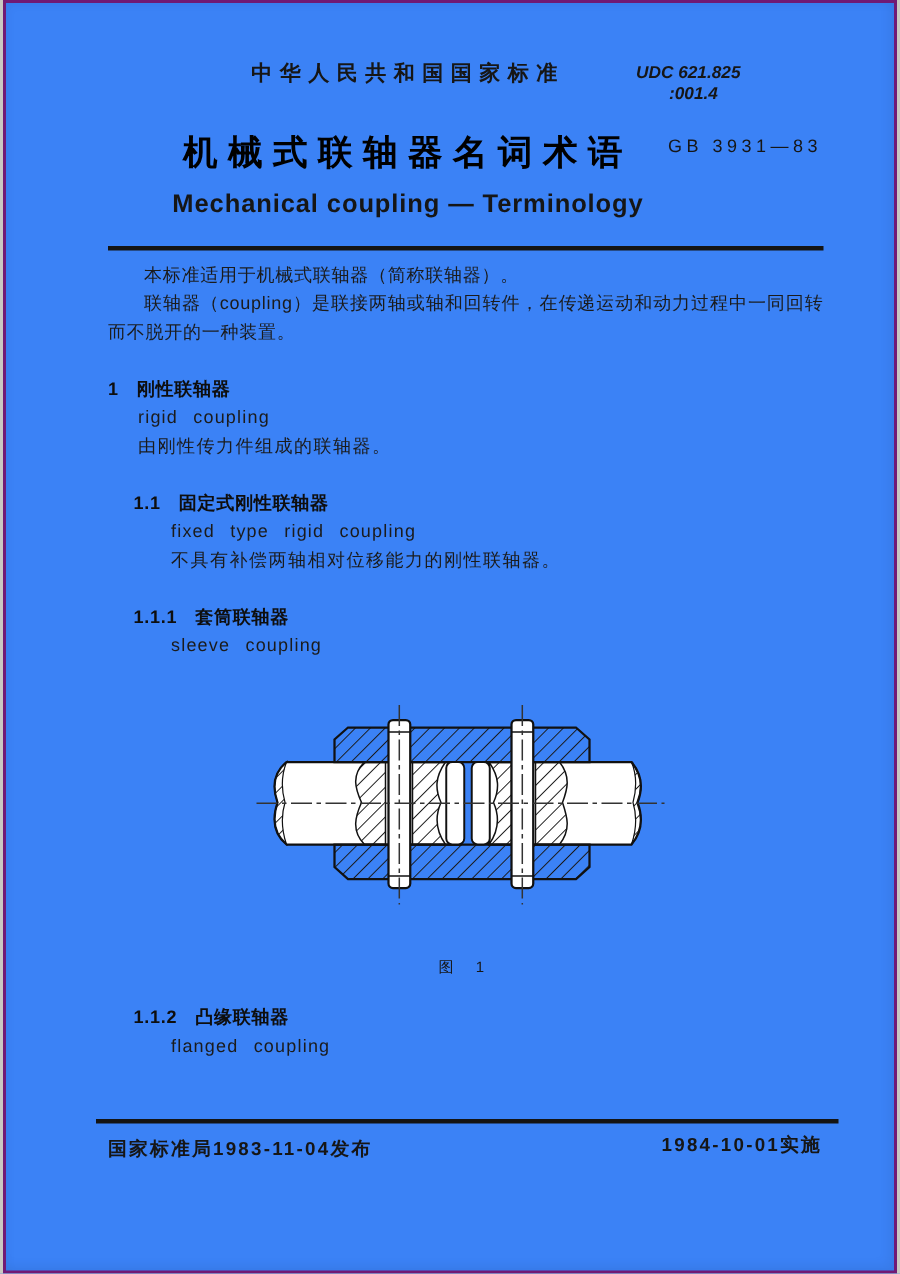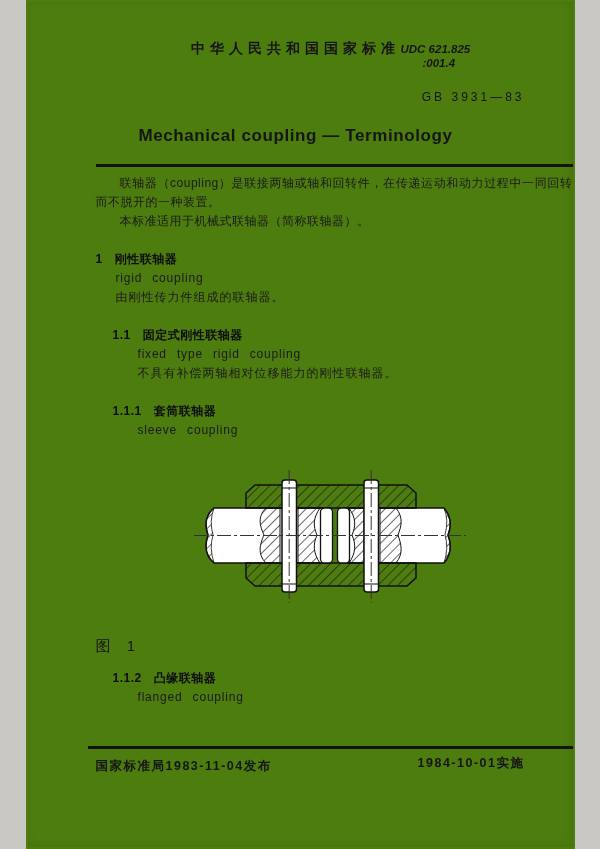--- a/index.html
+++ b/index.html
@@ -1,21 +1,21 @@
 <!DOCTYPE html>
 <html><head>
 <meta charset="utf-8">
 <style>
   html,body{margin:0;padding:0;background:#c9c8c2;}
   .page{
     position:relative;
-    width:549px;height:849px;
+    width:596px;height:849px;
     margin:0 auto;
-    background:#4d7c0f;
-    border:2px solid #4d7c0f;
+    background:#3b82f6;
+    border:2px solid #701a75;
     box-sizing:border-box;
     overflow:hidden;
     font-family:"Liberation Sans", sans-serif;
     color:#1b1b1b;
     box-shadow:inset -3px -3px 8px rgba(0,0,0,0.06), inset 2px 2px 6px rgba(0,0,0,0.03);
   }
   
   .org-line{
     position:absolute;top:38px;left:0;width:536px;
     text-align:center;font-size:14px;font-weight:bold;
@@ -57,21 +57,21 @@
   .sec.lvl1{}
   .sec.lvl1 .sec-en,.sec.lvl1 .sec-def{margin-left:20px;}
   .sec.lvl2 .sec-head{margin-left:17px;}
   .sec.lvl2 .sec-en,.sec.lvl2 .sec-def{margin-left:42px;}
   .sec-en{word-spacing:6px;letter-spacing:0.8px;}
   .sec-def{letter-spacing:1px;font-family:Liberation Serif, serif;}
   
   .figure-wrap{margin-top:26px;text-align:center;}
   .figure-wrap svg{display:block;margin:0 auto;}
   .fig-caption{
-    margin-top:26px;text-align:left;font-size:15px;
+    margin-top:26px;text-align:center;font-size:10px;
     letter-spacing:6px;color:#161616;
   }
   .after-fig{margin-top:14px;}
   
   .rule-bottom{
     position:absolute;top:744px;left:60px;width:495px;height:3px;
     background:#141414;
   }
   .footer-left{
     position:absolute;top:756px;left:68px;
@@ -85,27 +85,28 @@
 </head>
 <body>
 
 <div class="page">
 
   <div class="org-line">中华人民共和国国家标准</div>
   <div class="udc-block">
     <div class="udc-line1">UDC 621.825</div>
     <div class="udc-line2">:001.4</div>
   </div>
+  <div class="doc-title">机械式联轴器名词术语</div>
   <div class="std-no">GB 3931—83</div>
   <div class="doc-subtitle">Mechanical coupling — Terminology</div>
   <div class="rule-top"></div>
 
   <div class="body-col">
+    <p class="para">本标准适用于机械式联轴器（简称联轴器）。</p>
     <p class="para">联轴器（coupling）是联接两轴或轴和回转件，在传递运动和动力过程中一同回转而不脱开的一种装置。</p>
-    <p class="para">本标准适用于机械式联轴器（简称联轴器）。</p>
 
     <div class="sec lvl1">
       <div class="sec-head">
         <span class="num">1</span><span>刚性联轴器</span>
       </div>
       <div class="sec-en">rigid coupling</div>
       <div class="sec-def">由刚性传力件组成的联轴器。</div>
     </div>
 
     <div class="sec lvl2">

